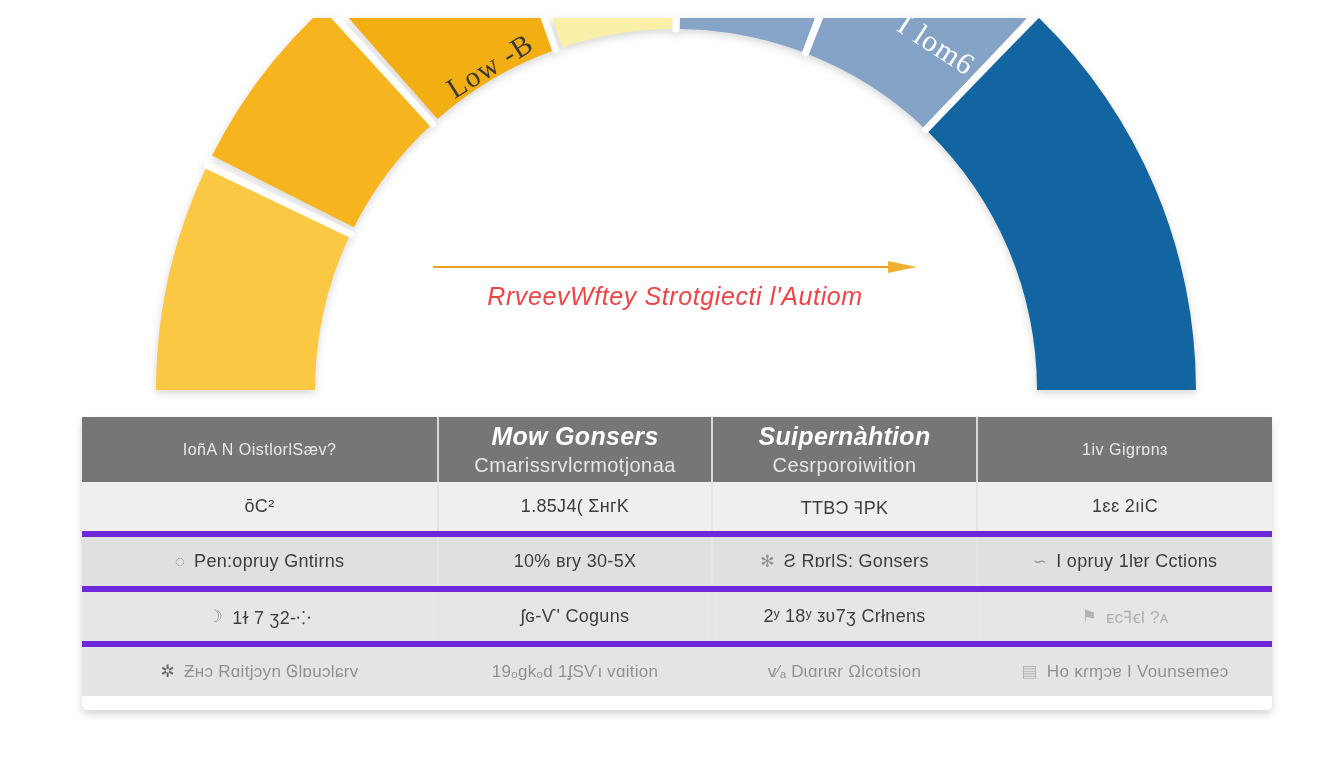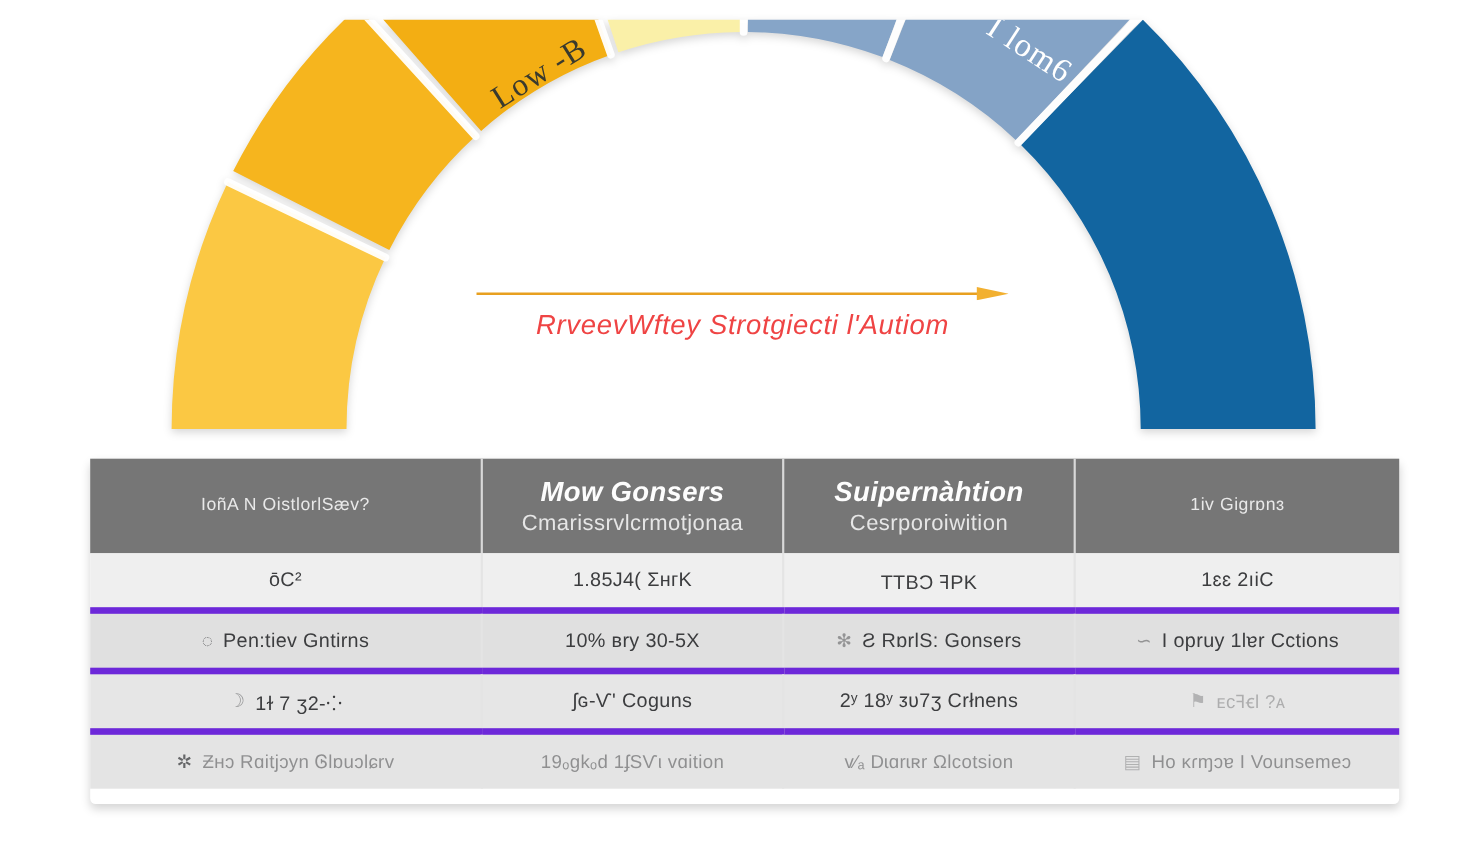--- a/index.html
+++ b/index.html
@@ -83,21 +83,21 @@
     box-sizing: border-box;
   }
   table.risk-table {
     border-collapse: collapse;
     width: 1190px;
     table-layout: fixed;
   }
   table.risk-table th {
     background: #767676;
     color: #ffffff;
-    height: 86px;
+    height: 65px;
     vertical-align: middle;
     border-right: 2px solid #d8d8d8;
     padding: 0 10px;
     font-weight: normal;
   }
   table.risk-table th:last-child { border-right: none; }
   .th-main {
     display: block;
     font-weight: bold;
     font-style: italic;
@@ -257,21 +257,21 @@
           <span class="cell-inner">
               <span>1ɛɛ 2ıiC</span>
             </span>
         </td>
       </tr>
 
       <tr class="row-b">
         <td>
           <span class="cell-inner">
             <span class="cell-icon">◌</span>
-            <span>Pen:tiev Gntirns</span>
+            <span>Pen:opruy Gntirns</span>
           </span>
         </td>
         <td>
           <span class="cell-inner">
               <span>10% ʙrу 30-5X</span>
             </span>
         </td>
         <td>
           <span class="cell-inner">
             <span class="cell-icon cell-faint">✻</span>

